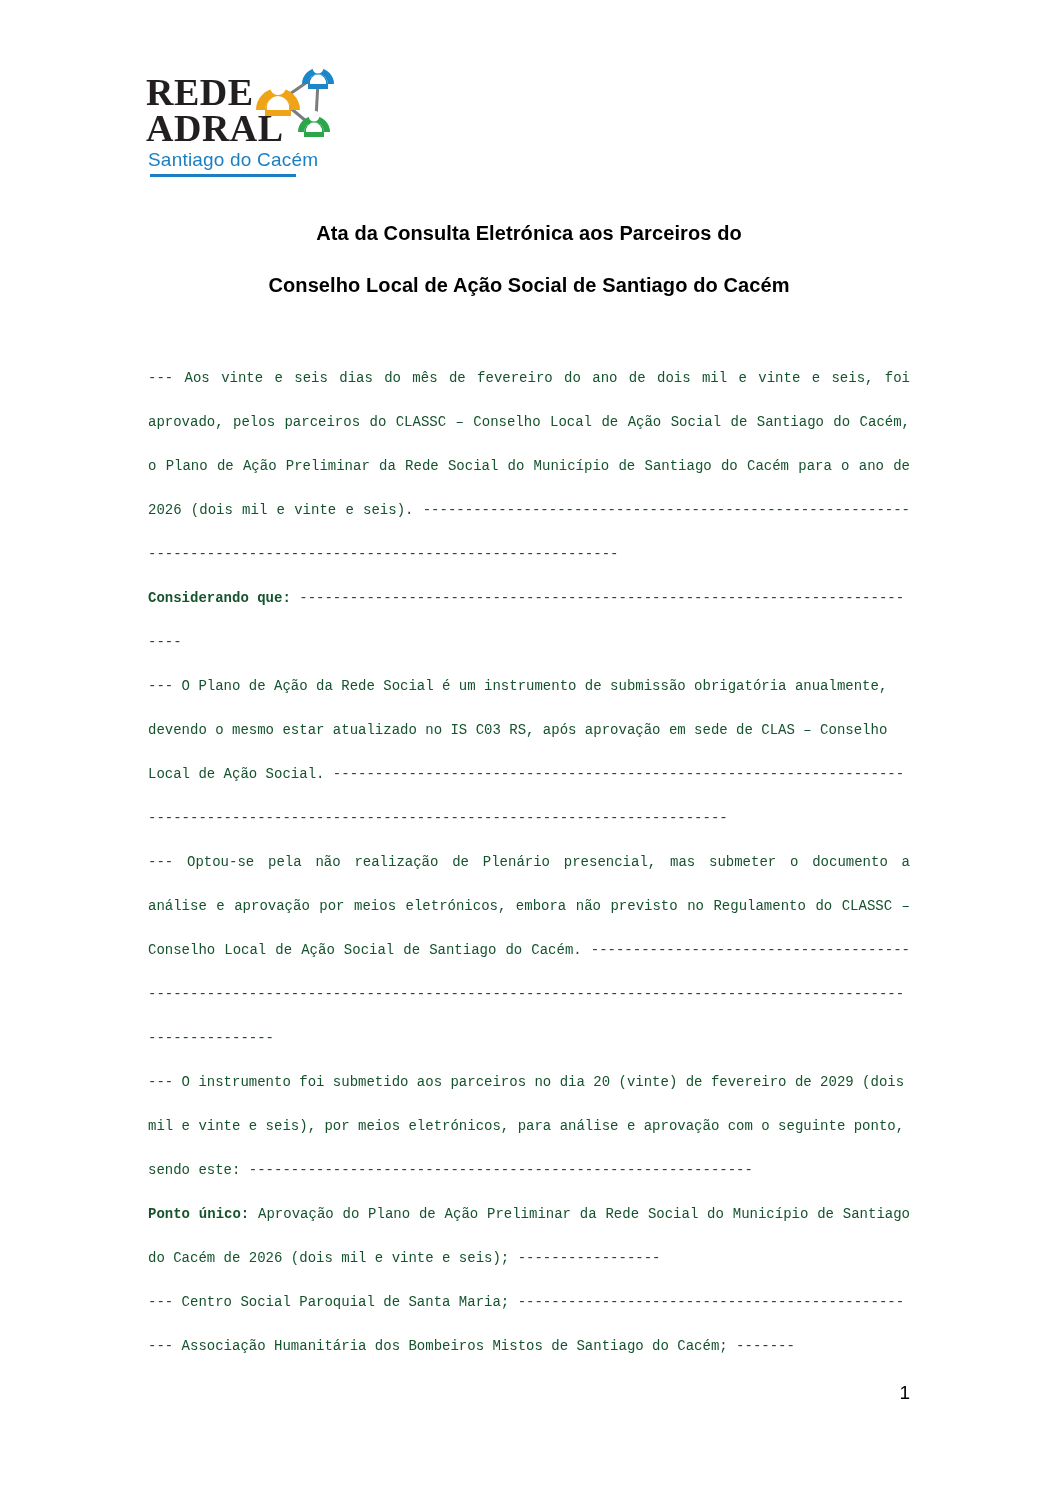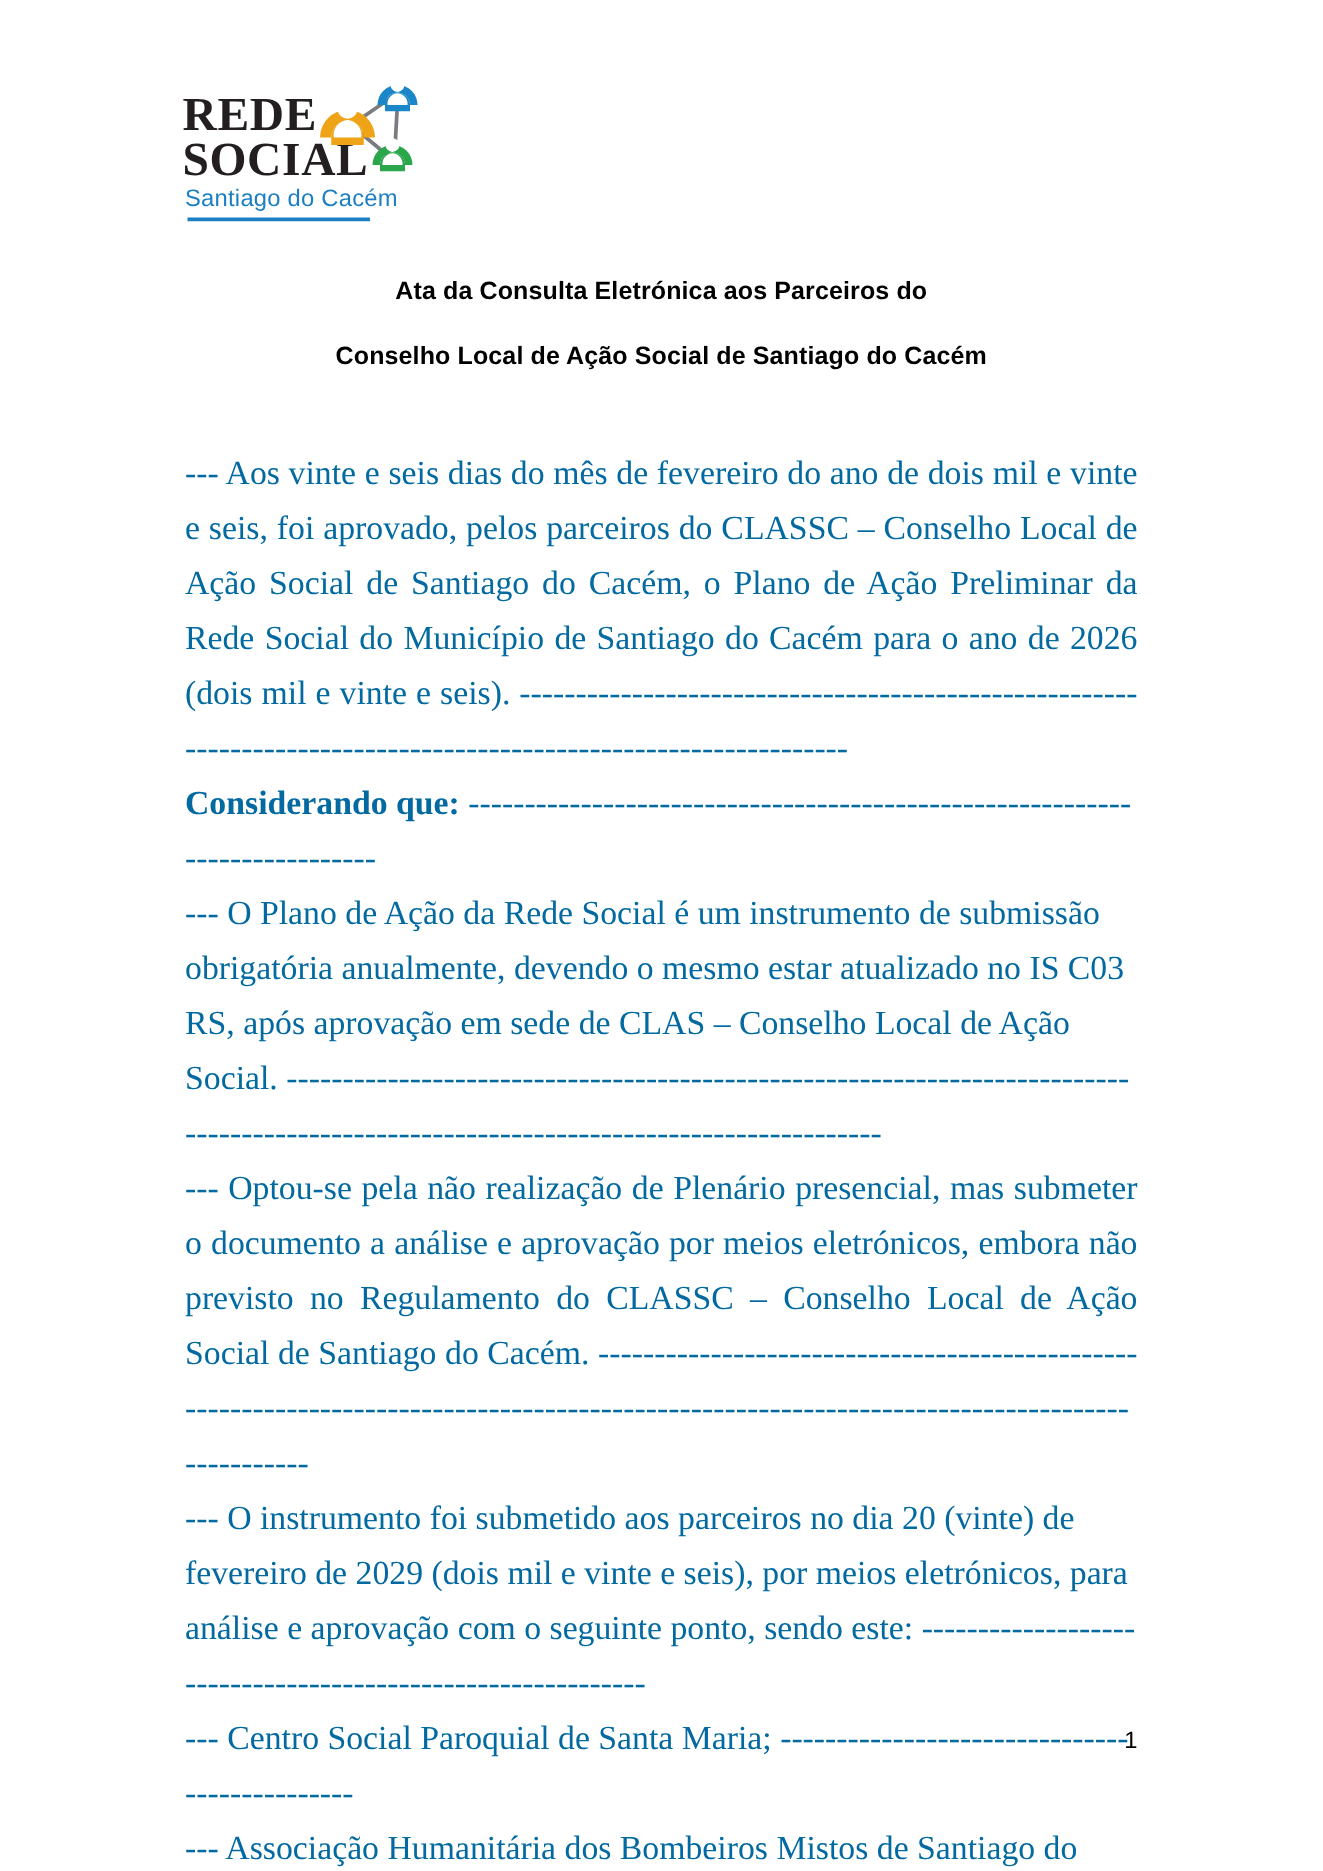--- a/index.html
+++ b/index.html
@@ -82,27 +82,27 @@
 
   
   .body-block {
     position: absolute;
     left: 148px;
     top: 356px;
     width: 762px;
   }
   p.para {
     margin: 0;
-    font-family: Liberation Serif, serif;
-    font-size: 27px;
+    font-family: Liberation Mono, monospace;
+    font-size: 14px;
     line-height: 44px;
     text-align: justify;
     text-justify: inter-word;
     word-spacing: 0px;
-    color: #0369a1;
+    color: #14532d;
   }
   p.para.nj { text-align: left; }
   .b { font-weight: bold; }
 
   
   .page-number {
     position: absolute;
     right: 148px;
     top: 1382px;
     font-family: "Liberation Sans", sans-serif;
@@ -111,21 +111,21 @@
   }
 </style>
 </head>
 <body>
 
 <div class="page">
 
   <div class="logo">
     <div class="logo-wordmark">
       <div>REDE</div>
-      <div>SOCIAL</div>
+      <div>ADRAL</div>
     </div>
     <div class="logo-sub">Santiago do Cacém</div>
     <div class="logo-rule"></div>
 
     <svg class="logo-network" viewBox="0 0 96 92">
 
       <line x1="38" y1="42" x2="70" y2="20" stroke="#7a7d80" stroke-width="3"></line>
       <line x1="42" y1="50" x2="66" y2="70" stroke="#7a7d80" stroke-width="3"></line>
       <line x1="72" y1="26" x2="70" y2="62" stroke="#7a7d80" stroke-width="3"></line>
 
@@ -160,20 +160,21 @@
     <p class="para">--- Aos vinte e seis dias do mês de fevereiro do ano de dois mil e vinte e seis, foi aprovado, pelos parceiros do CLASSC – Conselho Local de Ação Social de Santiago do Cacém, o Plano de Ação Preliminar da Rede Social do Município de Santiago do Cacém para o ano de 2026 (dois mil e vinte e seis).  ------------------------------------------------------------------------------------------------------------------</p>
 
     <p class="para nj"><span class="b">Considerando que:</span><span> ----------------------------------------------------------------------------</span></p>
 
     <p class="para nj">--- O Plano de Ação da Rede Social é um instrumento de submissão obrigatória anualmente, devendo o mesmo estar atualizado no IS C03 RS, após aprovação em sede de CLAS – Conselho Local de Ação Social. -----------------------------------------------------------------------------------------------------------------------------------------</p>
 
     <p class="para">--- Optou-se pela não realização de Plenário presencial, mas submeter o documento a análise e aprovação por meios eletrónicos, embora não previsto no Regulamento do CLASSC – Conselho Local de Ação Social de Santiago do Cacém. -----------------------------------------------------------------------------------------------------------------------------------------------</p>
 
     <p class="para nj">--- O instrumento foi submetido aos parceiros no dia 20 (vinte) de fevereiro de 2029 (dois mil e vinte e seis), por meios eletrónicos, para análise e aprovação com o seguinte ponto, sendo este: ------------------------------------------------------------</p>
 
+    <p class="para"><span class="b">Ponto único:</span><span> Aprovação do Plano de Ação Preliminar da Rede Social do Município de Santiago do Cacém de 2026 (dois mil e vinte e seis); -----------------</span></p>
 
 
     <p class="para nj">--- Centro Social Paroquial de Santa Maria; ----------------------------------------------</p>
 
 
     <p class="para nj">--- Associação Humanitária dos Bombeiros Mistos de Santiago do Cacém; -------</p>
 
   </div>
 
   <div class="page-number">1</div>

